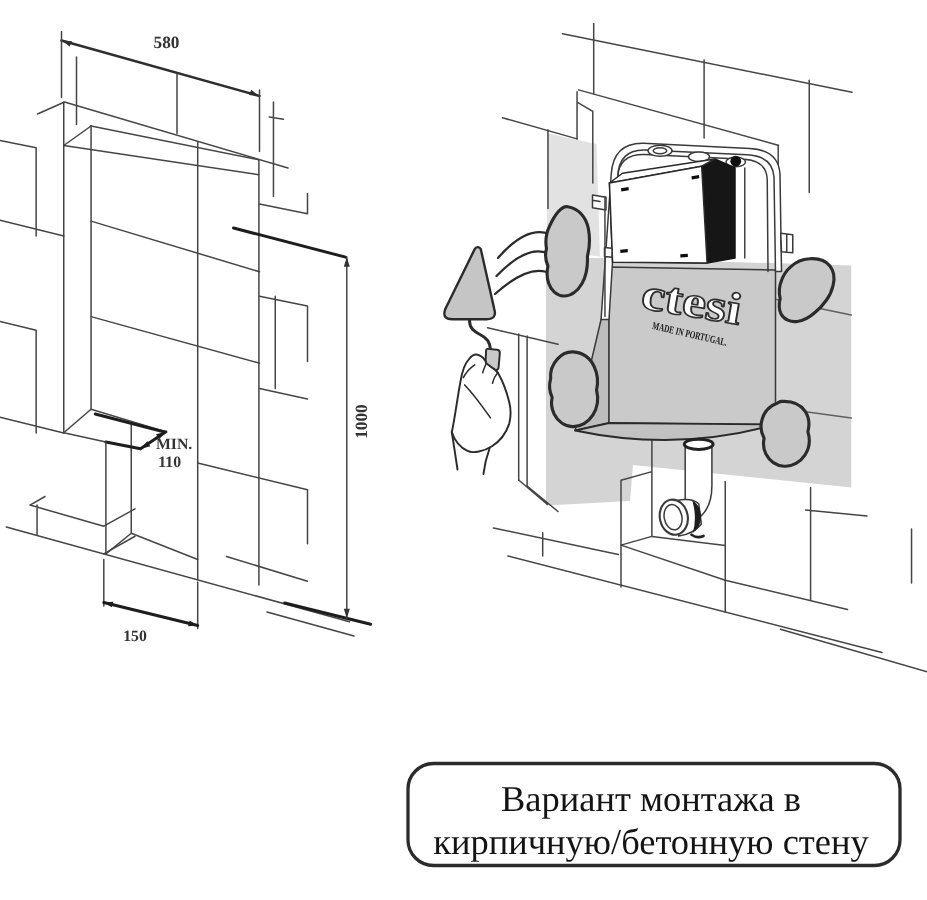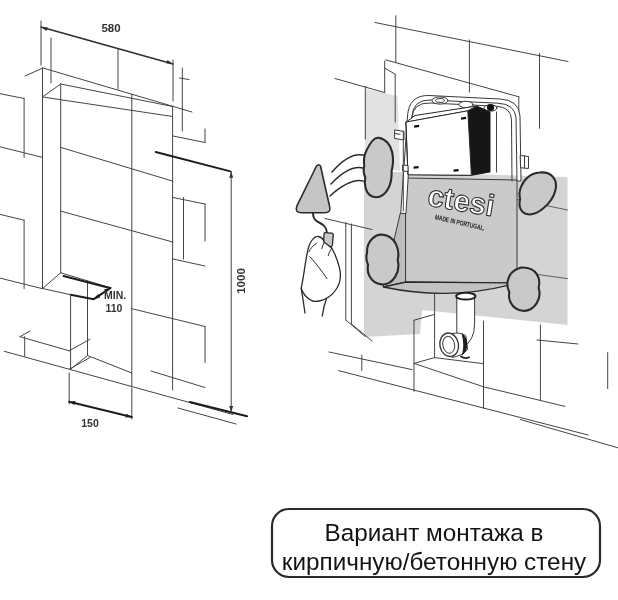--- a/index.html
+++ b/index.html
@@ -1,16 +1,16 @@
 <!DOCTYPE html>
 <html><head>
 <meta charset="utf-8">
 <style>
 html,body{margin:0;padding:0;background:#ffffff;}
-#page{width:618px;height:600px;position:relative;background:#ffffff;font-family:Liberation Sans, sans-serif;overflow:hidden;}
+#page{width:618px;height:600px;position:relative;background:#ffffff;font-family:Liberation Serif, serif;overflow:hidden;}
 svg{position:absolute;left:0;top:0;}
 </style>
 </head>
 <body>
 <div id="page">
 <svg width="618" height="600" viewBox="0 0 618 600">
 <g fill="none" stroke="#454545" stroke-width="1" stroke-linecap="round" stroke-linejoin="round">
 
 <g id="leftdraw">
 

